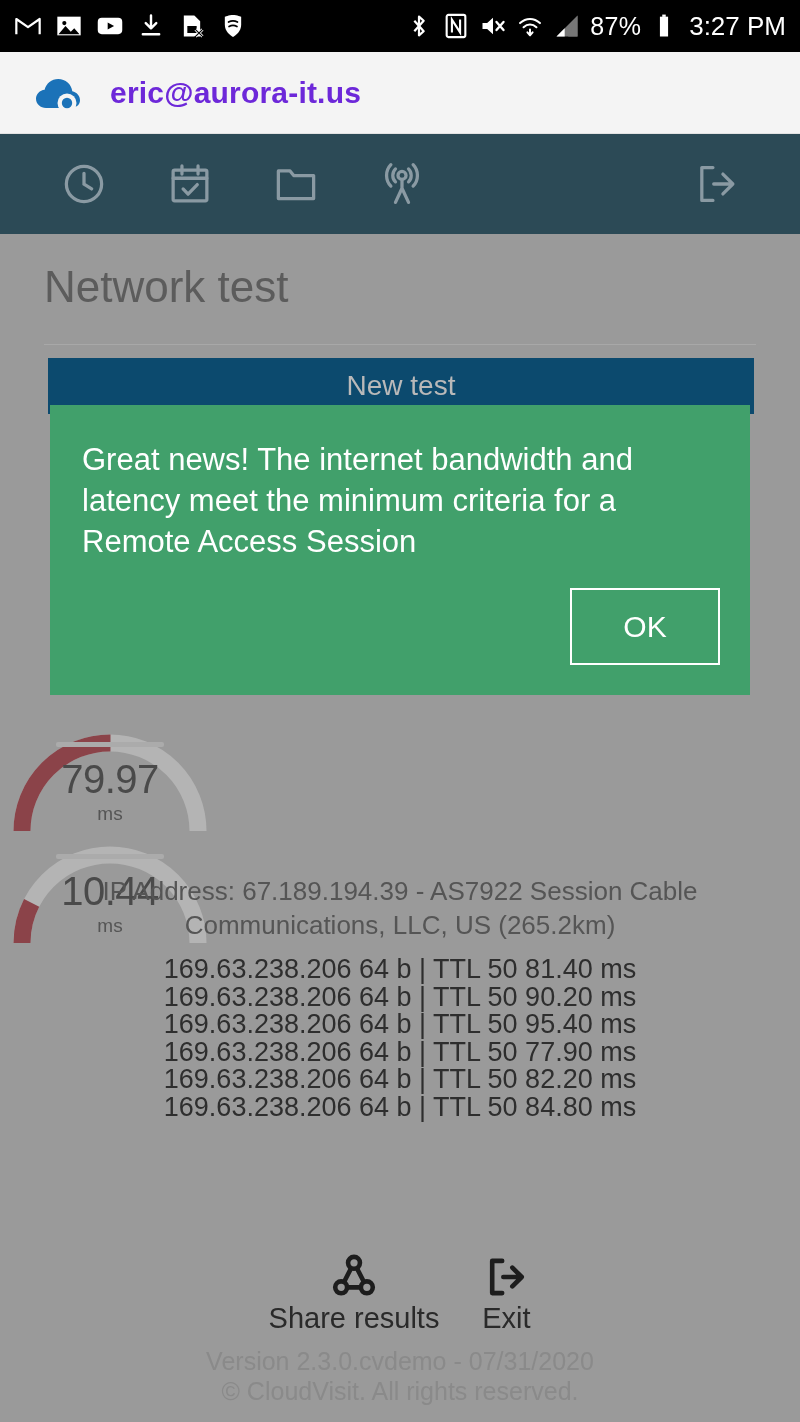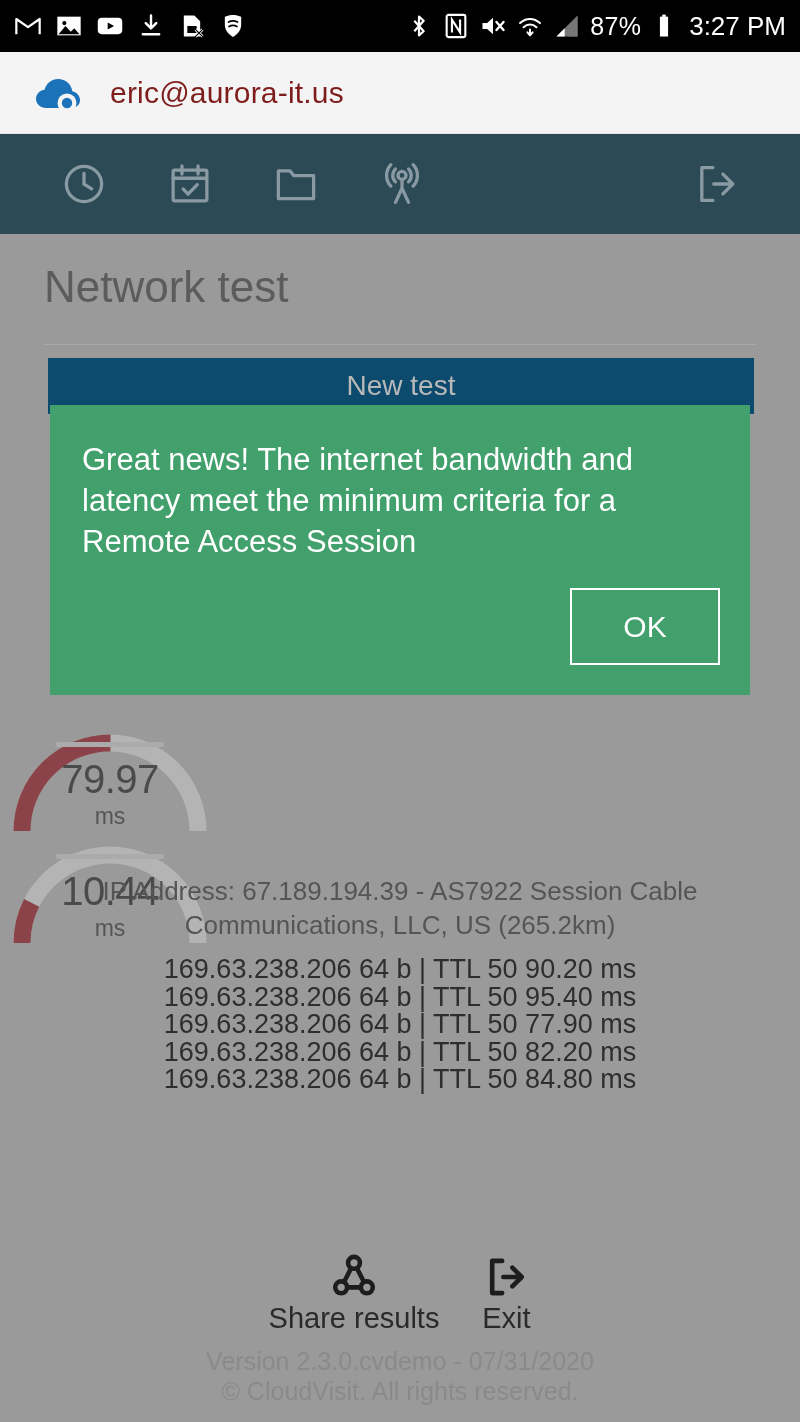--- a/index.html
+++ b/index.html
@@ -23,21 +23,21 @@
   .sb-text { font-size: 25px; letter-spacing: 0.3px; font-weight: 400; }
   .sb-time { font-size: 26px; margin-left: 2px; }
 
   
   .acct {
     position: absolute; top: 52px; left: 0; width: 800px; height: 82px;
     background: #f4f4f4; display: flex; align-items: center; padding-left: 32px;
     border-bottom: 1px solid #e2e2e2;
   }
   .logo { width: 52px; height: 52px; flex: 0 0 52px; }
-  .acct-email { font-size: 30px; color: #7f1d1d; margin-left: 26px; letter-spacing: 0.2px; }
+  .acct-email { font-size: 30px; color: #6d28d9; margin-left: 26px; letter-spacing: 0.2px; font-weight: bold; }
 
   
   .navbar {
     position: absolute; top: 134px; left: 0; width: 800px; height: 100px;
     background: #2c4a56; display: flex; align-items: center; padding: 0 48px;
   }
   .nav-item { width: 72px; height: 72px; display: flex; align-items: center; justify-content: center; }
   .nav-gap { width: 34px; }
   .nav-spacer { flex: 1; }
   .nav-icon { width: 46px; height: 46px; stroke: #8a9aa3; stroke-width: 1.7; fill: none; }
@@ -60,21 +60,21 @@
   
   .gauges { position: absolute; top: 465px; left: 0; width: 800px; height: 170px; display: flex; justify-content: center; gap: 54px; flex-direction: column; }
   .gauge { position: relative; width: 220px; height: 170px; }
   .gauge svg { position: absolute; top: 0; left: 0; width: 220px; height: 145px; }
   .gauge-val {
     position: absolute; top: 58px; left: 0; width: 220px; text-align: center;
     font-size: 40px; color: #4a4a4a; letter-spacing: -0.5px;
   }
   .gauge-unit {
     position: absolute; top: 104px; left: 0; width: 220px; text-align: center;
-    font-size: 23px; color: #555;
+    font-size: 19px; color: #555;
   }
   .gauge-bar {
     position: absolute; bottom: 10px; left: 50%; transform: translateX(-50%);
     width: 108px; height: 5px; background: #ababab; border-radius: 2px;
   }
 
   
   .ip-line {
     position: absolute; top: 640px; left: 44px; width: 712px;
     text-align: center; font-size: 26px; color: #555; line-height: 34px;
@@ -248,20 +248,21 @@
         </svg>
         <div class="gauge-val">10.44</div>
         <div class="gauge-unit">ms</div>
         <div class="gauge-bar"></div>
       </div>
     </div>
 
     <div class="ip-line">IP Address: 67.189.194.39 - AS7922 Session Cable Communications, LLC, US (265.2km)</div>
 
     <div class="ping-list">
+      <div>169.63.238.206 64 b | TTL 50 81.40 ms</div>
       <div>169.63.238.206 64 b | TTL 50 90.20 ms</div>
       <div>169.63.238.206 64 b | TTL 50 95.40 ms</div>
       <div>169.63.238.206 64 b | TTL 50 77.90 ms</div>
       <div>169.63.238.206 64 b | TTL 50 82.20 ms</div>
       <div>169.63.238.206 64 b | TTL 50 84.80 ms</div>
     </div>
 
     <div class="actions">
       <div class="action">
         <svg class="action-icon" viewBox="0 0 24 24">

